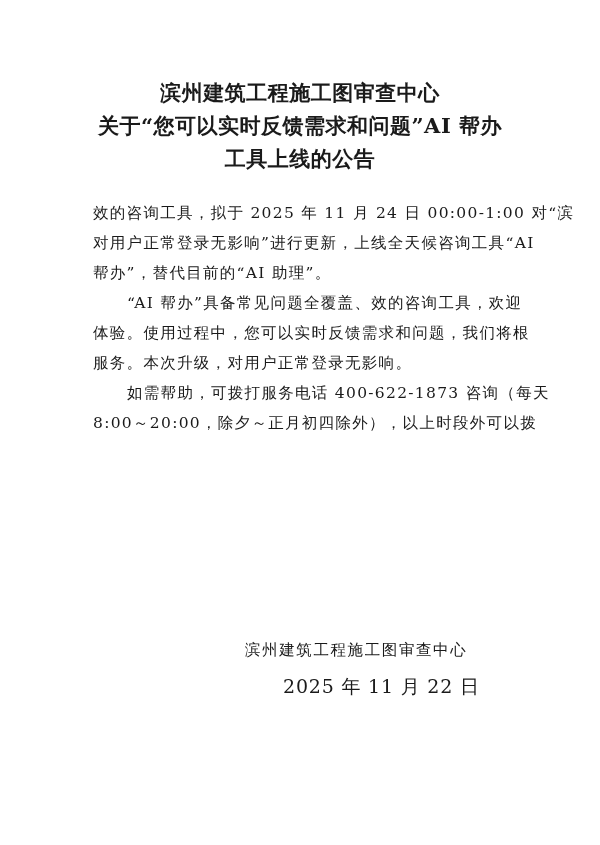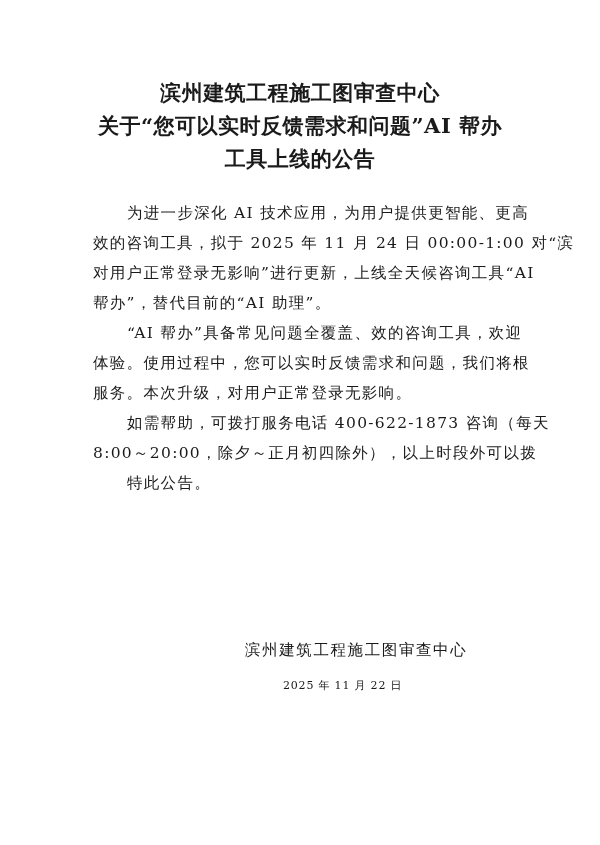--- a/index.html
+++ b/index.html
@@ -69,52 +69,48 @@
     top: 0;
     font-size: 15.5px;
     letter-spacing: 1.6px;
     white-space: nowrap;
     line-height: 28px;
   }
   .sig-date {
     position: absolute;
     left: 283px;
     top: 36px;
-    font-size: 11px;
+    font-size: 19px;
     letter-spacing: 0.8px;
     white-space: nowrap;
     line-height: 28px;
   }
 </style>
 </head>
 <body>
 
 <div class="title-block">
   <div class="title-line">滨州建筑工程施工图审查中心</div>
   <div class="title-line">关于“您可以实时反馈需求和问题”AI 帮办</div>
   <div class="title-line">工具上线的公告</div>
 </div>
 
 <div class="body-block">
   <div class="para" style="text-indent:0">
-    <span class="line indent">为进一步深化 AI 技术应用，为用户提供更智能、更高</span>
     <span class="line">效的咨询工具，拟于 2025 年 11 月 24 日 00:00-1:00 对“滨</span>
     <span class="line">对用户正常登录无影响”进行更新，上线全天候咨询工具“AI</span>
     <span class="line last">帮办”，替代目前的“AI 助理”。</span>
   </div>
   <div class="para" style="text-indent:0">
     <span class="line indent">“AI 帮办”具备常见问题全覆盖、效的咨询工具，欢迎</span>
     <span class="line">体验。使用过程中，您可以实时反馈需求和问题，我们将根</span>
     <span class="line last">服务。本次升级，对用户正常登录无影响。</span>
   </div>
   <div class="para" style="text-indent:0">
     <span class="line indent">如需帮助，可拨打服务电话 400-622-1873 咨询（每天</span>
     <span class="line">8:00～20:00，除夕～正月初四除外），以上时段外可以拨</span>
   </div>
-  <div class="para" style="text-indent:0">
-    <span class="line indent last">特此公告。</span>
-  </div>
 </div>
 
 <div class="signature">
   <div class="sig-org">滨州建筑工程施工图审查中心</div>
   <div class="sig-date">2025 年 11 月 22 日</div>
 </div>
 
 </body></html>

